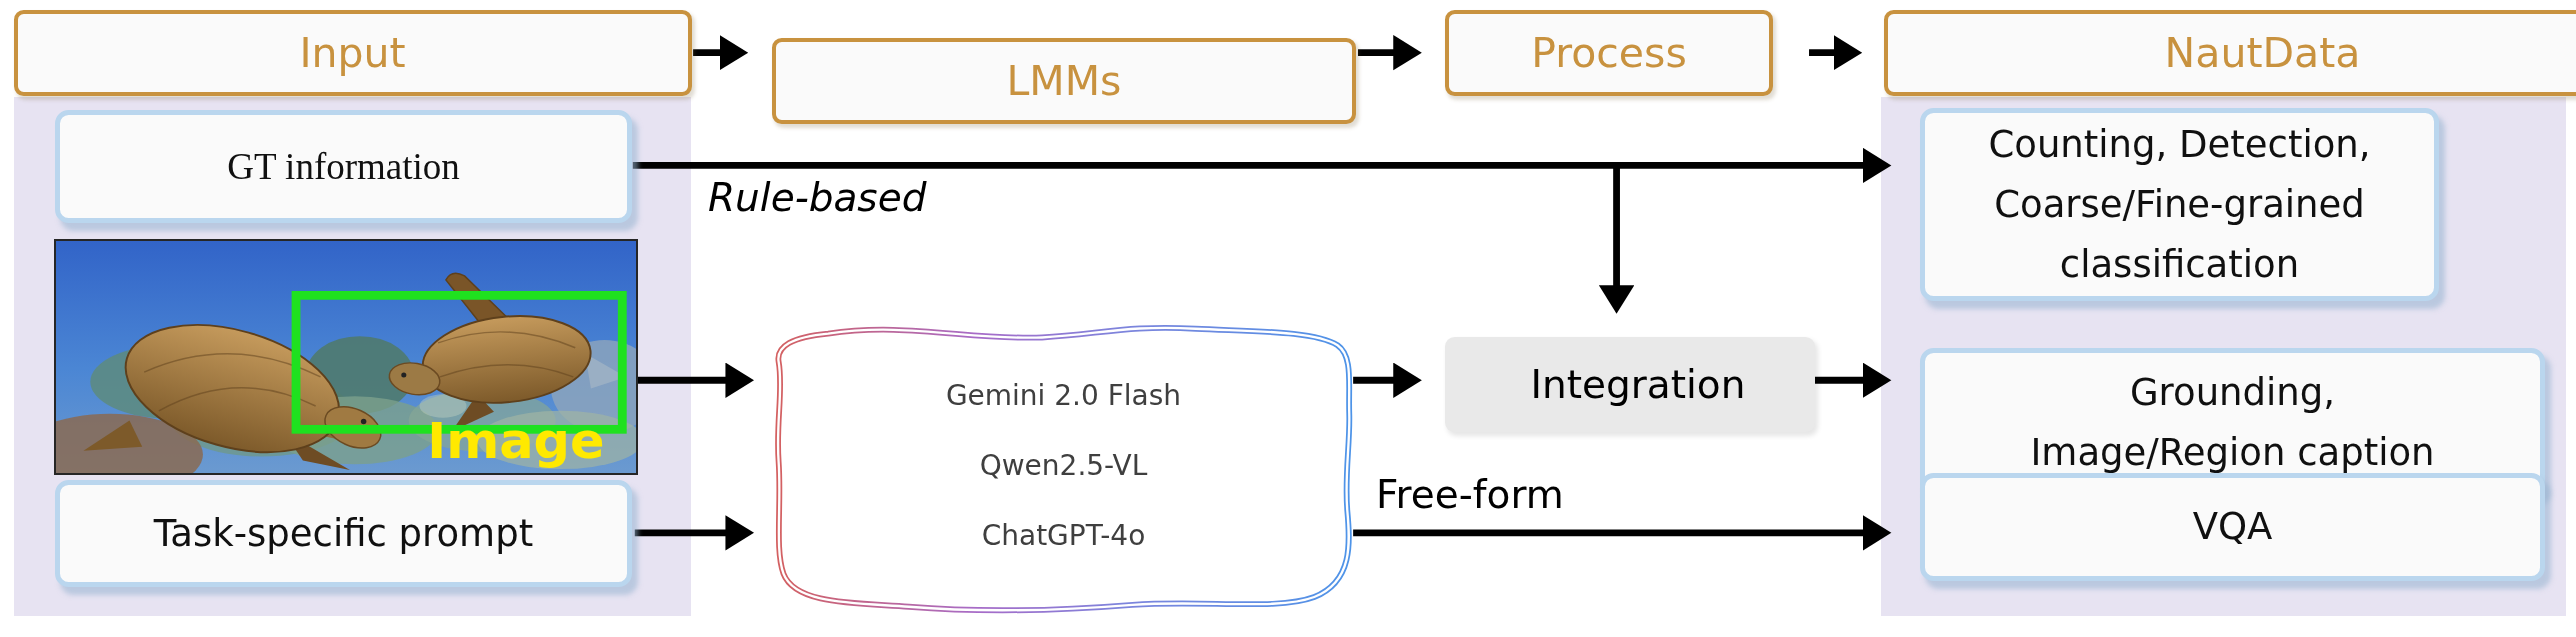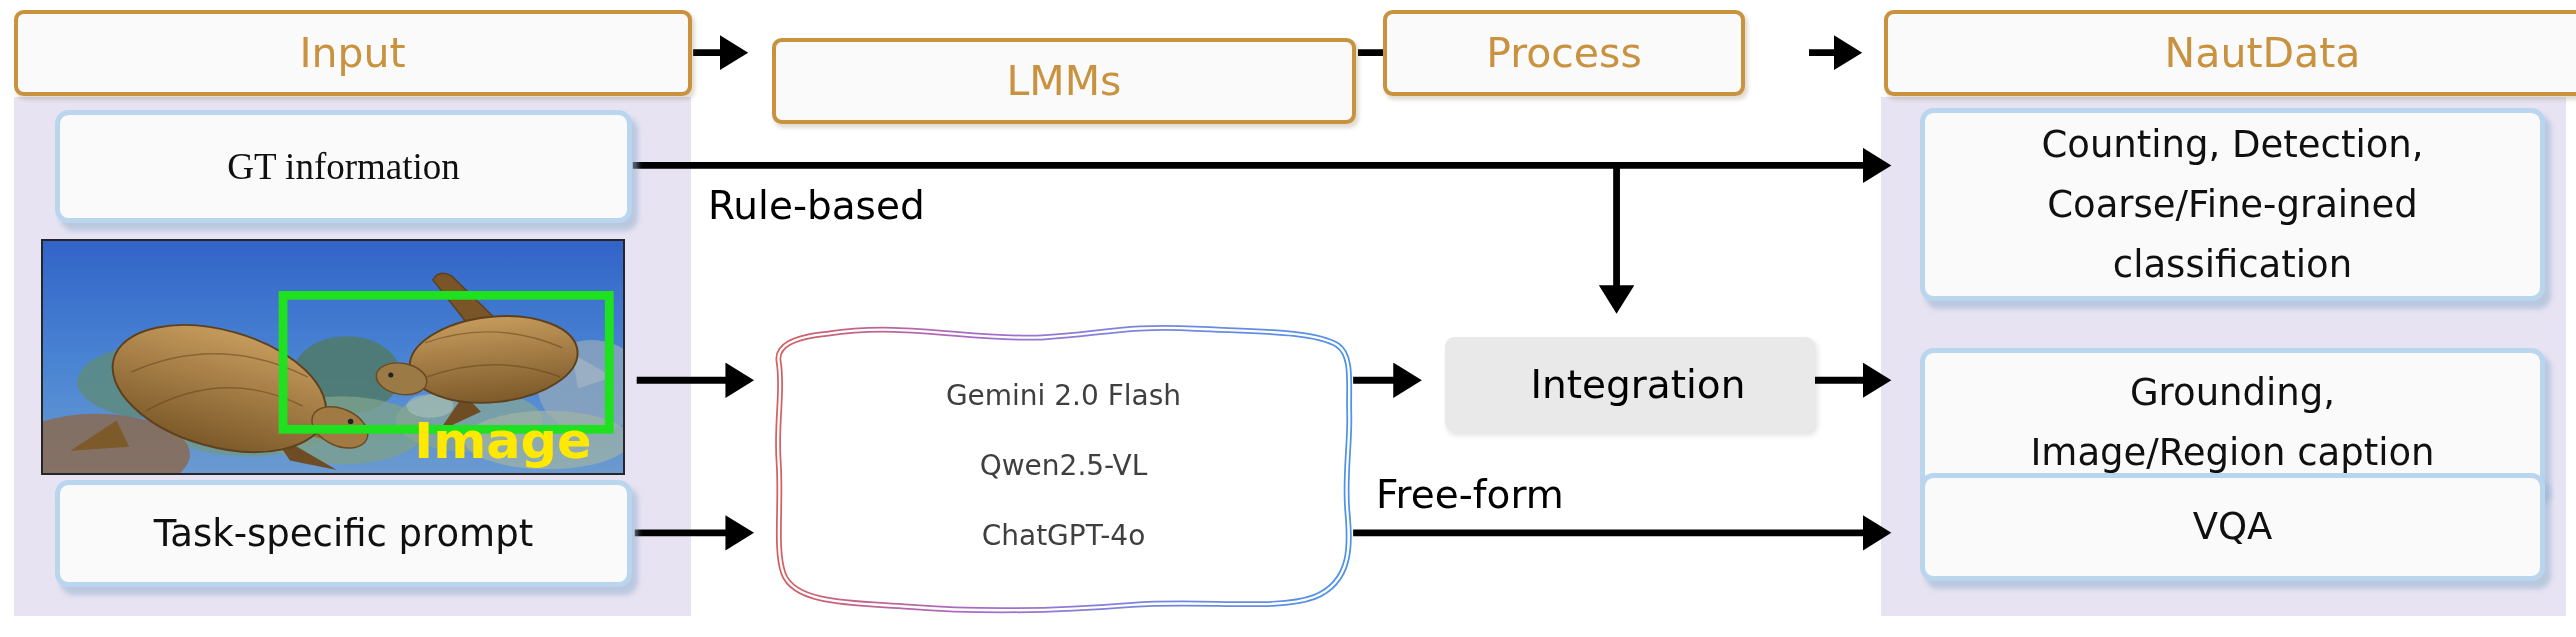--- a/index.html
+++ b/index.html
@@ -13,57 +13,57 @@
 
   .stage{
     position:absolute;top:9.7px;height:86px;background:#fafafa;
     border:4.9px solid #c8923f;border-radius:9.7px;box-sizing:border-box;
     display:flex;align-items:center;justify-content:center;
     color:#c8923f;font-size:41px;z-index:2;
     box-shadow:2.9px 3.9px 3.9px rgba(120,100,60,.22);
   }
   .stage-input{left:13.6px;width:678px;}
   .stage-lmms{left:772px;width:584px;margin-top:28px;}
-  .stage-process{left:1383px;width:362px;}
+  .stage-process{left:1445px;width:328px;}
   .stage-nautdata{left:1884px;width:757px;}
 
   .card{
     position:absolute;background:#fafafa;border:5.8px solid #bad6ee;border-radius:13.6px;
     box-sizing:border-box;display:flex;flex-direction:column;align-items:center;justify-content:center;
     color:#101010;font-size:37px;text-align:center;z-index:2;
     box-shadow:5.8px 7.8px 4.9px rgba(150,178,208,.55);
   }
   .card .line{display:block;line-height:60px;}
   .card-gt{left:55px;top:110px;width:577px;height:113px;font-family:Liberation Serif, serif;}
   .card-prompt{left:55px;top:480px;width:577px;height:107px;}
-  .card-counting{left:1920px;top:108px;width:625px;height:193px;}
+  .card-counting{left:1920px;top:108px;width:519px;height:193px;}
   .card-grounding{left:1920px;top:313px;width:625px;height:150px;margin-top:35px;}
   .card-vqa{left:1920px;top:473px;width:625px;height:108px;}
 
   .figure{
-    position:absolute;left:41px;top:239px;width:580px;height:232px;
+    position:absolute;left:54px;top:239px;width:580px;height:232px;
     border:2.9px solid #262626;box-sizing:content-box;z-index:2;background:#bef264;
   }
   .figure svg{display:block;width:100%;height:100%;}
 
   .integration{
     position:absolute;left:1445px;top:337px;width:354px;height:95px;
     background:#e9e9e9;border-radius:9.7px;display:flex;align-items:center;justify-content:center;
     color:#000;font-size:39px;z-index:2;box-shadow:2.9px 3.9px 5.8px rgba(0,0,0,.10);padding-left:16px;
   }
 
   .lmm-text{
     position:absolute;left:776px;top:324px;width:575px;height:283px;
     display:flex;flex-direction:column;align-items:center;justify-content:center;
     color:#3f3f3f;font-size:28px;z-index:2;
   }
   .lmm-text .model{line-height:70px;}
 
   .edge-label{position:absolute;font-size:39px;color:#000;z-index:2;}
-  .label-rule{left:708px;top:183px;}
+  .label-rule{left:708px;top:175px;font-style:italic;}
   .label-free{left:1376px;top:472px;}
 
   .arrows{position:absolute;left:0;top:0;width:2576px;height:638px;z-index:1;pointer-events:none;}
 </style>
 </head>
 <body>
 
 <div class="canvas">
 
   <div class="panel panel-left"></div>

